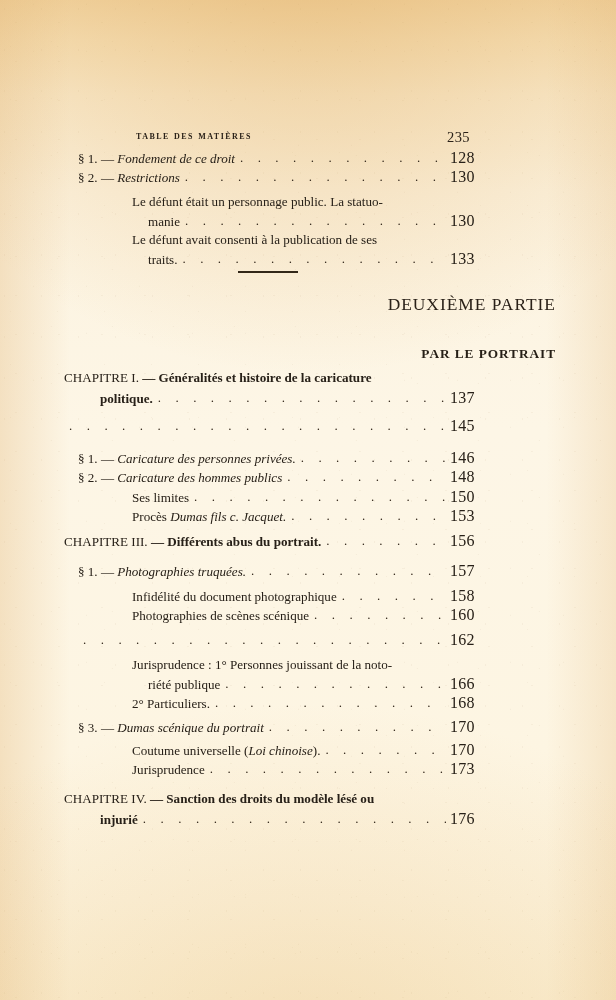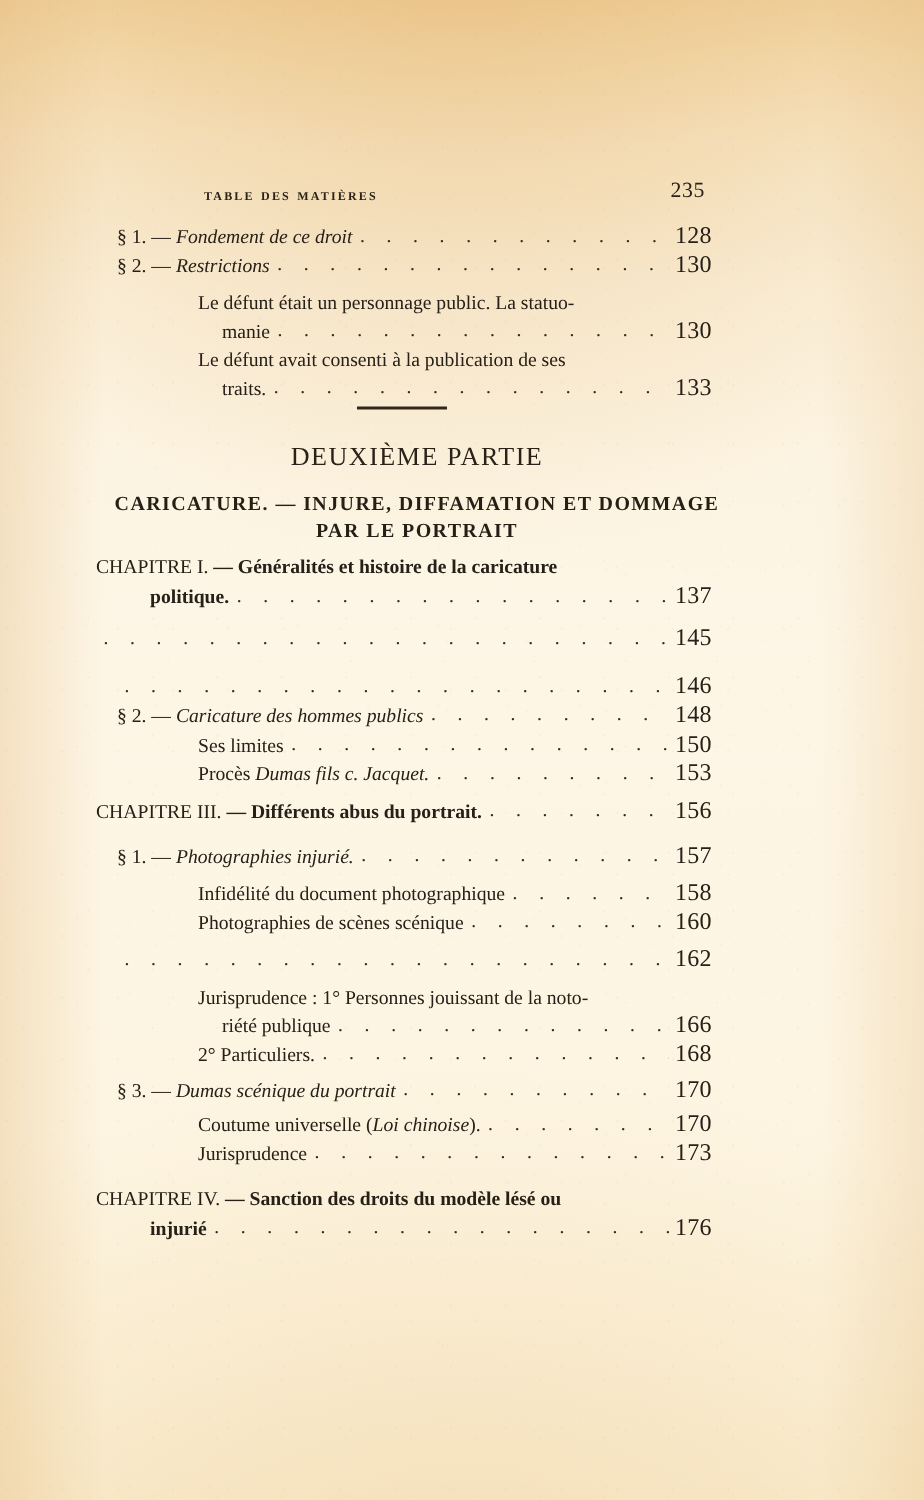--- a/index.html
+++ b/index.html
@@ -60,24 +60,24 @@
   
   #page {
     position: absolute;
     left: 0; top: 0;
     width: 616px; height: 1000px;
   }
 
   
   .runhead {
     position: absolute;
-    left: 64px; top: 119px;
+    left: 64px; top: 129px;
     width: 406px;
     display: flex;
-    align-items: flex-end;
+    align-items: flex-start;
     justify-content: space-between;
     gap: 38px;
   }
   .runhead .rh-title {
     font-size: 11.3px;
     letter-spacing: 1.45px;
     font-variant: small-caps;
     text-transform: lowercase;
     font-weight: 700;
     padding-left: 72px;
@@ -127,21 +127,21 @@
   .row  { position: absolute; left: 0; width: 420px; }
 
   
   .i0  { padding-left: 0px;   width: 420px; }
   .i1  { padding-left: 14px;  width: 406px; }
   .i3  { padding-left: 68px;  width: 352px; }
   .i3b { padding-left: 84px;  width: 336px; }
   .i1b { padding-left: 36px;  width: 384px; }
 
   
-  .ctr { position: absolute; left: 0; width: 556px; text-align: center; }
+  .ctr { position: absolute; left: 0; width: 556px; text-align: right; }
   .part-title {
     font-size: 17.4px;
     letter-spacing: 1.0px;
     color: #2a2118;
   }
   .part-sub {
     font-size: 13.3px;
     font-weight: 700;
     letter-spacing: .95px;
     line-height: 18.5px;
@@ -164,21 +164,20 @@
 <div id="page">
 
   <div class="runhead">
     <span class="rh-title">TABLE DES MATIÈRES</span>
     <span class="rh-folio">235</span>
   </div>
 
   <div class="rule"></div>
 
   <div class="ctr part-title" style="top:294px;">DEUXIÈME PARTIE</div>
-  <div class="ctr part-sub" style="top:327px;">CARICATURE. — INJURE, DIFFAMATION ET DOMMAGE</div>
   <div class="ctr part-sub" style="top:345px;">PAR LE PORTRAIT</div>
 
   <div class="rows" id="rows">
       <div class="row i1" style="top: 148px;">
         <div class="entry">
           <span class="txt"><span class="rm">§ 1. — </span><span class="it">Fondement de ce droit</span></span>
           <span class="dots">. . . . . . . . . . . . . . . . . . . . . . . . . . . . . . . . . . . . . . . . . . . . . . . . . . . . . . . . . . . . . . . . . . . . . . . . . . . . . . . . </span>
           <span class="folio">128</span>
         </div>
       </div>
@@ -232,20 +231,21 @@
         </div>
       </div>
       <div class="row i0" style="top: 416px;">
         <div class="entry">
           <span class="dots">. . . . . . . . . . . . . . . . . . . . . . . . . . . . . . . . . . . . . . . . . . . . . . . . . . . . . . . . . . . . . . . . . . . . . . . . . . . . . . . . </span>
           <span class="folio">145</span>
         </div>
       </div>
       <div class="row i1" style="top: 448px;">
         <div class="entry">
+          <span class="txt"><span class="rm">§ 1. — </span><span class="it">Caricature des personnes privées.</span></span>
           <span class="dots">. . . . . . . . . . . . . . . . . . . . . . . . . . . . . . . . . . . . . . . . . . . . . . . . . . . . . . . . . . . . . . . . . . . . . . . . . . . . . . . . </span>
           <span class="folio">146</span>
         </div>
       </div>
       <div class="row i1" style="top: 467px;">
         <div class="entry">
           <span class="txt"><span class="rm">§ 2. — </span><span class="it">Caricature des hommes publics</span></span>
           <span class="dots">. . . . . . . . . . . . . . . . . . . . . . . . . . . . . . . . . . . . . . . . . . . . . . . . . . . . . . . . . . . . . . . . . . . . . . . . . . . . . . . . </span>
           <span class="folio">148</span>
         </div>
@@ -266,21 +266,21 @@
       </div>
       <div class="row i0" style="top: 531px;">
         <div class="entry">
           <span class="txt"><span class="rm">CHAPITRE III. </span><span class="bd">— Différents abus du portrait.</span></span>
           <span class="dots">. . . . . . . . . . . . . . . . . . . . . . . . . . . . . . . . . . . . . . . . . . . . . . . . . . . . . . . . . . . . . . . . . . . . . . . . . . . . . . . . </span>
           <span class="folio">156</span>
         </div>
       </div>
       <div class="row i1" style="top: 561px;">
         <div class="entry">
-          <span class="txt"><span class="rm">§ 1. — </span><span class="it">Photographies injurié.</span></span>
+          <span class="txt"><span class="rm">§ 1. — </span><span class="it">Photographies truquées.</span></span>
           <span class="dots">. . . . . . . . . . . . . . . . . . . . . . . . . . . . . . . . . . . . . . . . . . . . . . . . . . . . . . . . . . . . . . . . . . . . . . . . . . . . . . . . </span>
           <span class="folio">157</span>
         </div>
       </div>
       <div class="row i3" style="top: 586px;">
         <div class="entry">
           <span class="txt"><span class="rm">Infidélité du document photographique</span></span>
           <span class="dots">. . . . . . . . . . . . . . . . . . . . . . . . . . . . . . . . . . . . . . . . . . . . . . . . . . . . . . . . . . . . . . . . . . . . . . . . . . . . . . . . </span>
           <span class="folio">158</span>
         </div>

